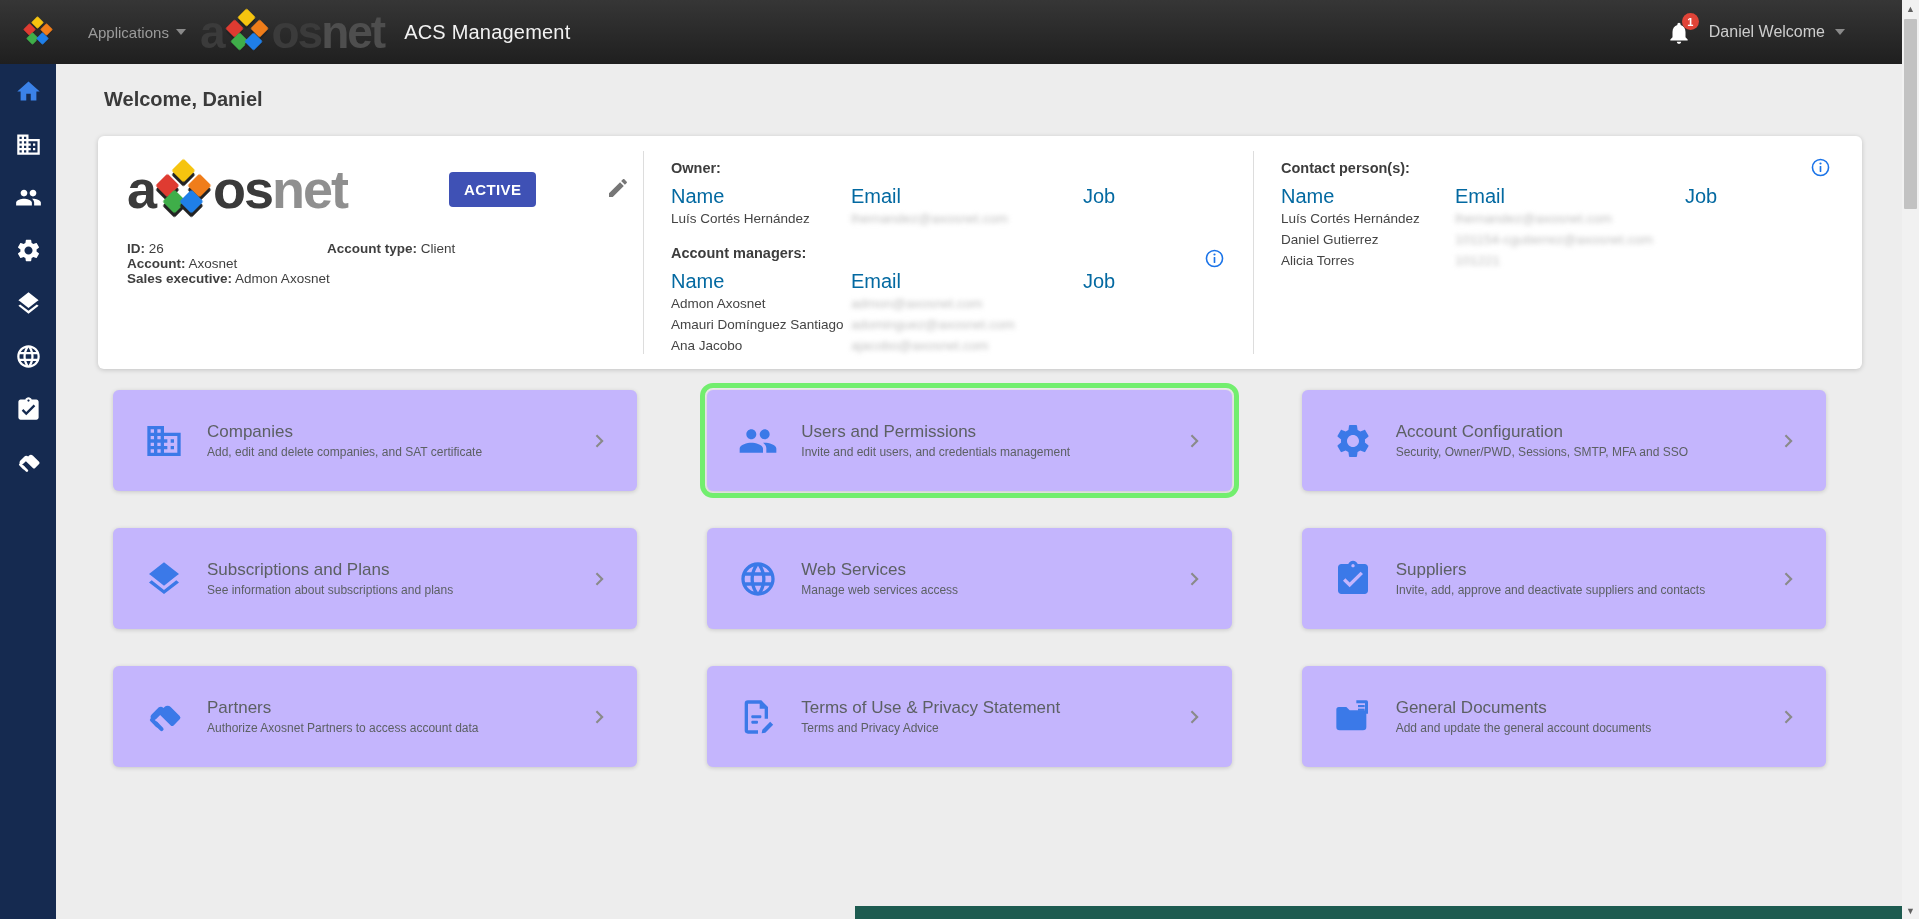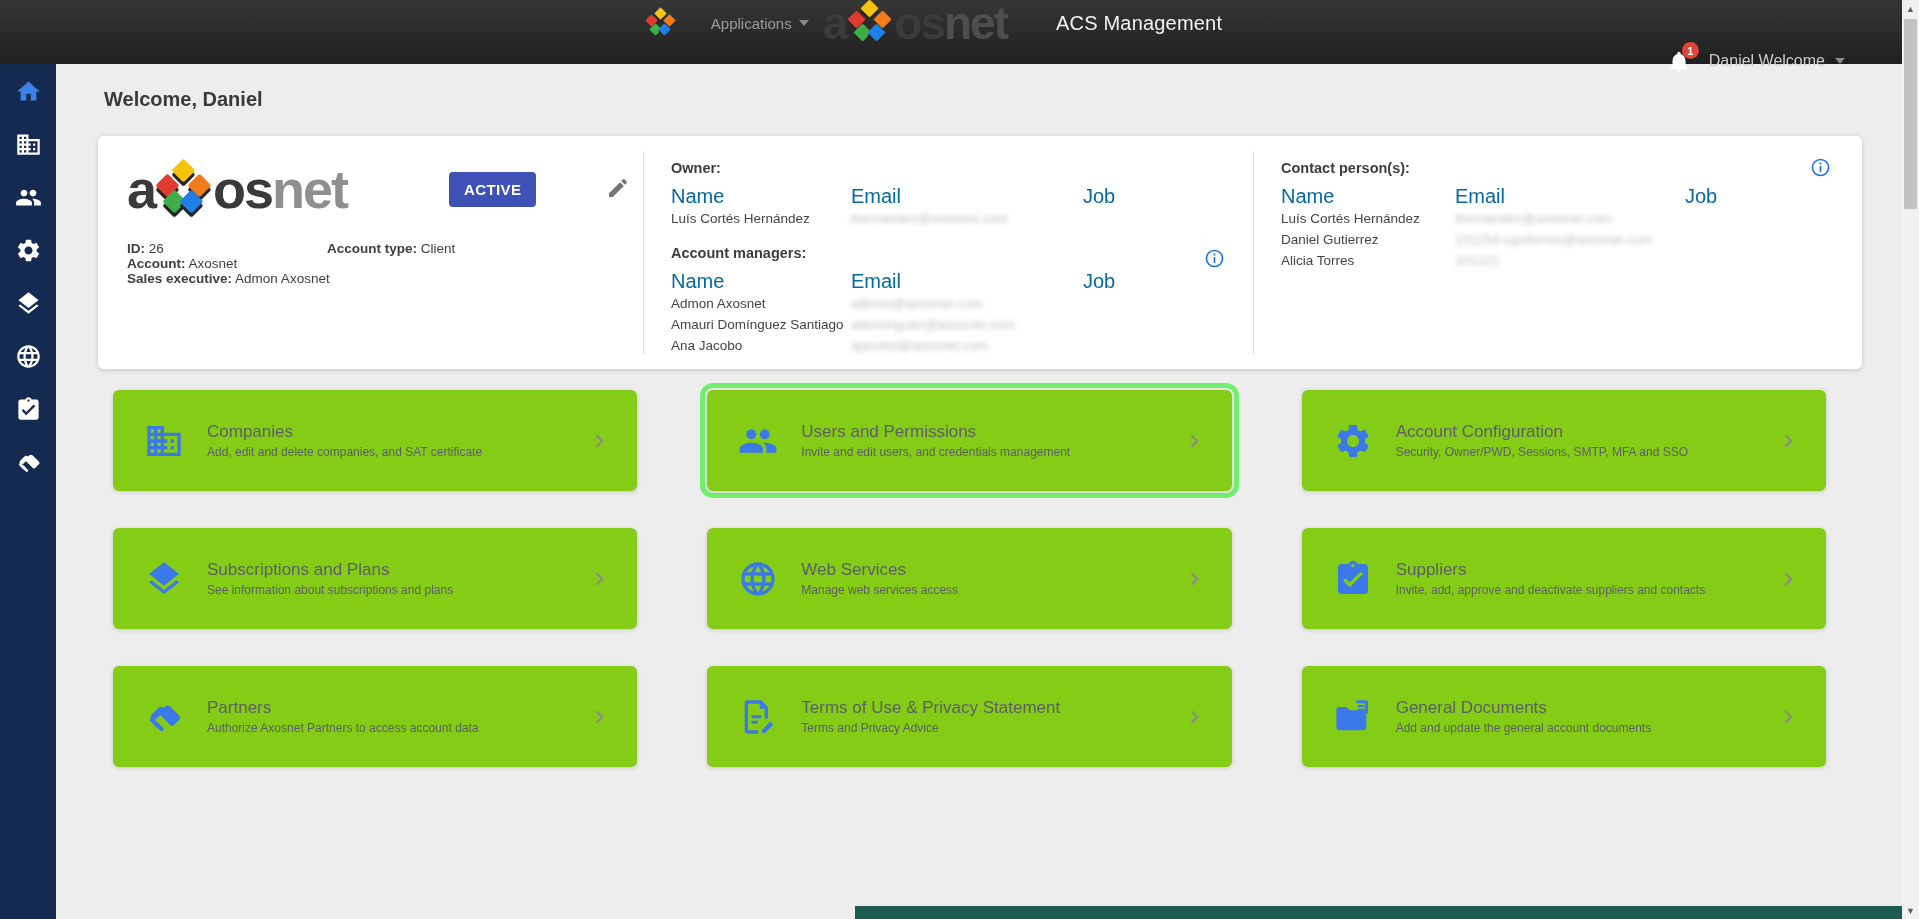--- a/index.html
+++ b/index.html
@@ -7,28 +7,28 @@
   body {
     width:1919px; height:919px; overflow:hidden; position:relative;
     font-family:"Liberation Sans","DejaVu Sans",sans-serif;
     background:#ededed; color:#3f3f3f;
   }
 
   
   .navbar{
     position:absolute; top:0; left:0; width:1919px; height:64px;
     background:linear-gradient(180deg,#363636,#1f1f1f);
-    display:flex; align-items:center; padding:0 74px 0 23px; z-index:20;flex-direction:column;
+    display:flex; align-items:center; padding:0 74px 0 23px; z-index:20;
   }
   .nav-left{display:flex; align-items:center;}
   .applications{display:flex;align-items:center;gap:7px;color:#9b9b9b;font-size:15px;margin:0 14px 0 35px;cursor:pointer;}
   .caret{width:0;height:0;border-left:5px solid transparent;border-right:5px solid transparent;border-top:6px solid #8a8a8a;display:inline-block;}
   .watermark{display:flex;align-items:center;font-weight:bold;font-size:46px;letter-spacing:-2px;color:#3b3b3b;line-height:1;}
   .watermark .lt-net{color:#4e4e4e;}
-  .nav-title{color:#f2f2f2;font-size:20px;margin-left:49px;letter-spacing:.2px;}
+  .nav-title{color:#f2f2f2;font-size:20px;margin-left:20px;letter-spacing:.2px;}
   .nav-right{margin-left:auto;display:flex;align-items:center;gap:13px;}
   .bell-wrap{position:relative;width:30px;height:30px;cursor:pointer;}
   .bell-wrap svg{width:26px;height:26px;fill:#ffffff;margin-top:3px;}
   .notif-badge{
     position:absolute;top:-4px;right:-3px;min-width:17px;height:17px;border-radius:50%;
     background:#e04438;color:#fff;font-size:11px;font-weight:bold;
     display:flex;align-items:center;justify-content:center;padding:0 2px;
   }
   .user-menu{display:flex;align-items:center;gap:10px;color:#cdcdcd;font-size:16px;cursor:pointer;}
 
@@ -98,21 +98,21 @@
   .redacted{color:#bfbfbf;filter:blur(2.6px);user-select:none;overflow:hidden;white-space:nowrap;text-overflow:clip;}
   .group-gap{margin-top:16px;}
   .info-icon{width:21px;height:21px;cursor:pointer;display:inline-block;}
   .info-icon svg{width:21px;height:21px;}
   .info-mid{position:absolute;right:28px;top:112px;}
   .info-right{position:absolute;right:31px;top:21px;}
 
   
   .tiles{display:grid;grid-template-columns:1fr 1fr 1fr;column-gap:70px;row-gap:37px;margin:21px 76px 0 57px;}
   .tile{
-    background:#84cc16;border-radius:6px;height:101px;box-shadow:0 1px 4px rgba(0,0,0,.16);
+    background:#c4b5fd;border-radius:6px;height:101px;box-shadow:0 1px 4px rgba(0,0,0,.16);
     display:flex;align-items:center;padding:0 24px 0 30px;cursor:pointer;
   }
   .tile.highlight{outline:5px solid #72ee6e;outline-offset:2px;}
   .tile-icon{width:42px;height:42px;margin-right:22px;flex-shrink:0;display:flex;align-items:center;justify-content:center;}
   .tile-icon svg{width:40px;height:40px;fill:#3b79e8;}
   .tile-text{flex:1;min-width:0;}
   .tile-title{font-size:17px;color:#5c6064;}
   .tile-desc{font-size:12px;color:#5c6064;margin-top:3px;}
   .chev{width:26px;height:26px;flex-shrink:0;}
   .chev svg{width:26px;height:26px;fill:#8a8a8a;}

